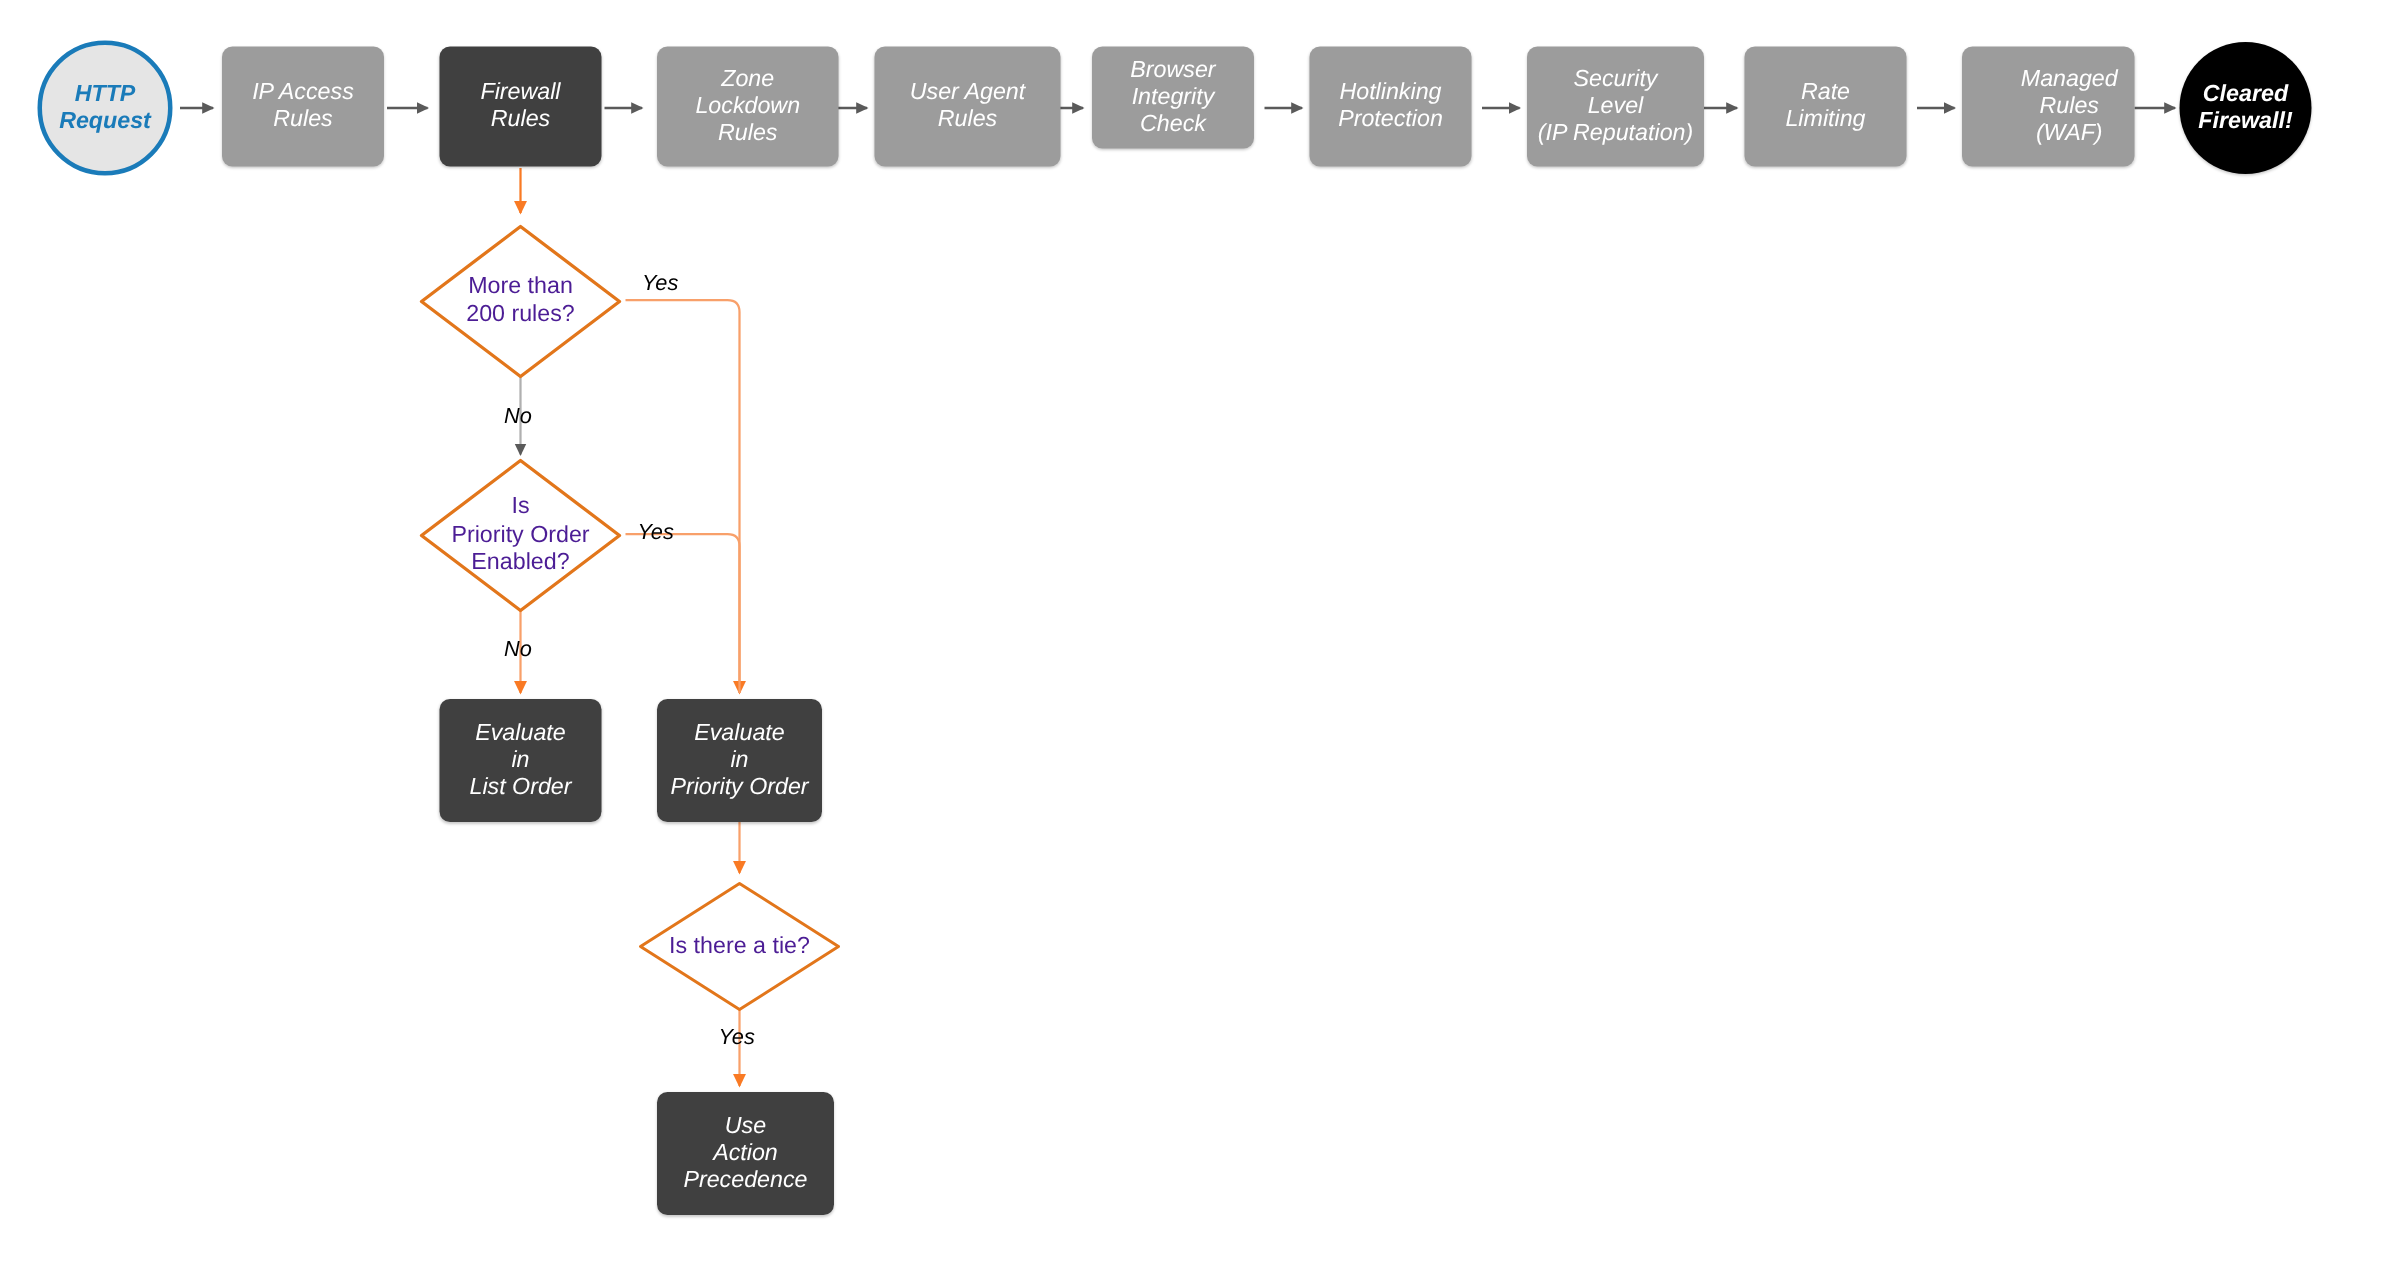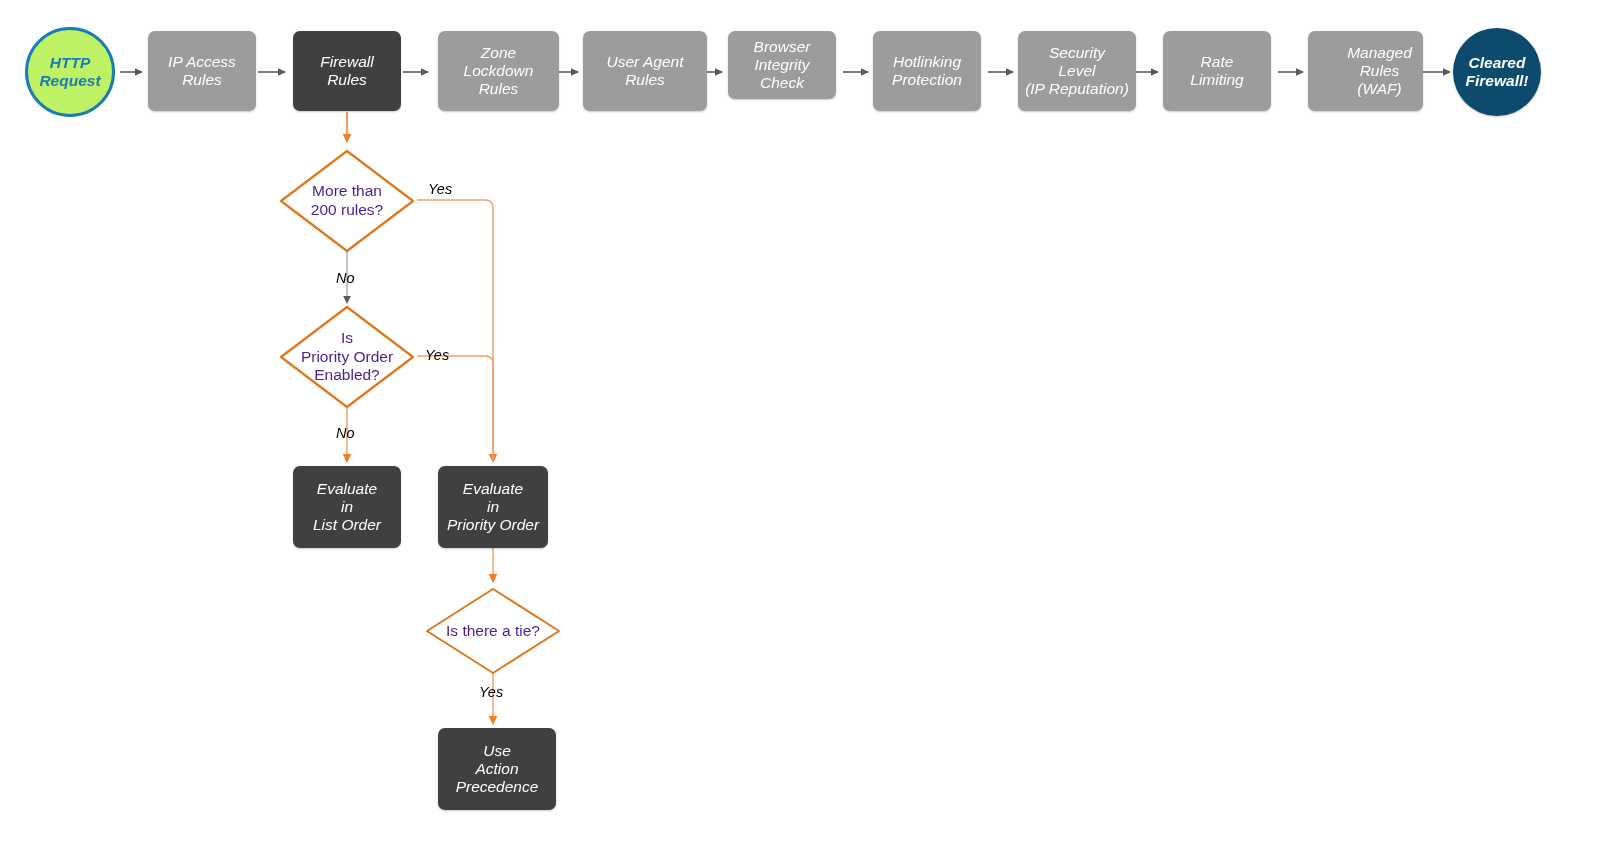--- a/index.html
+++ b/index.html
@@ -48,26 +48,26 @@
     background: #404040;
     box-shadow: 0 1px 2px rgba(0,0,0,0.22);
   }
   .circle {
     border-radius: 50%;
     font-weight: bold;
     font-style: italic;
     font-size: 15.5px;
   }
   .circle.hollow {
-    background: #bef264;
+    background: #e5e5e5;
     border: 3.5px solid #1a7bb9;
     color: #1a7bb9;
   }
   .circle.filled {
-    background: #0c4a6e;
+    background: #000000;
     color: #ffffff;
     box-shadow: 0 1px 2px rgba(0,0,0,0.22);
     font-style: italic;
   }
   .diamond-wrap {
     position: absolute;
   }
   .diamond-wrap svg {
     position: absolute;
     left: 0;

